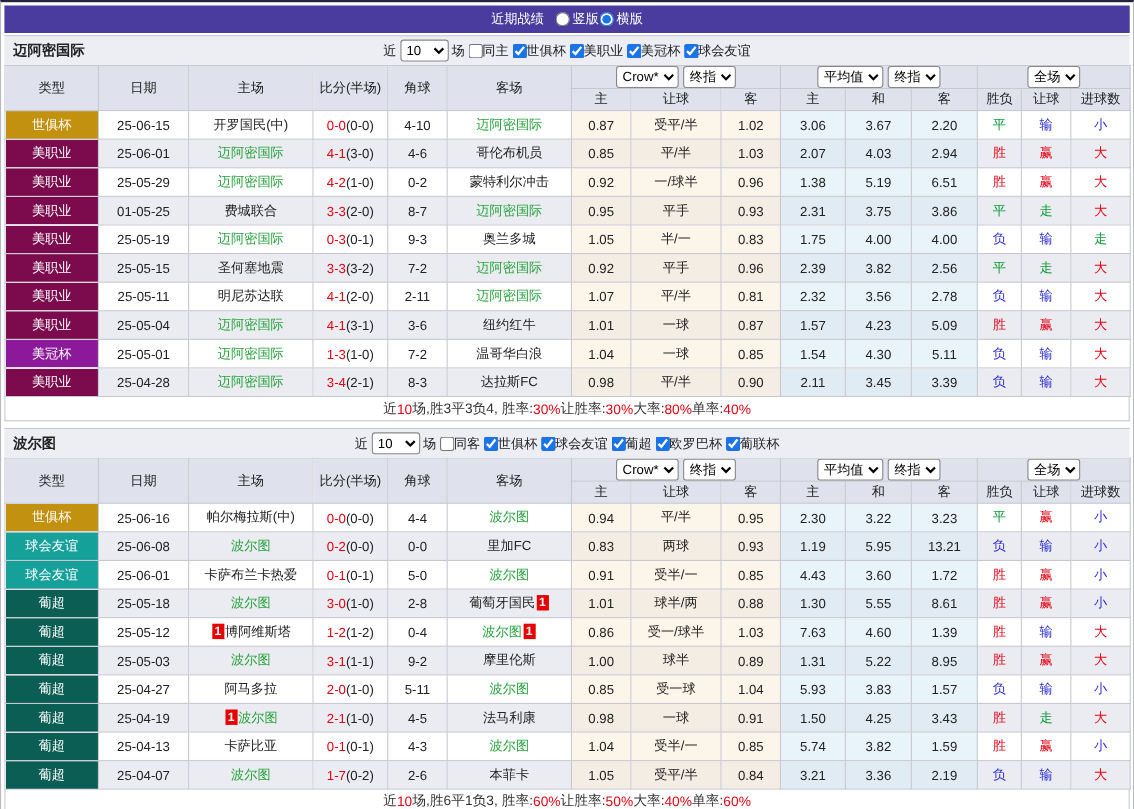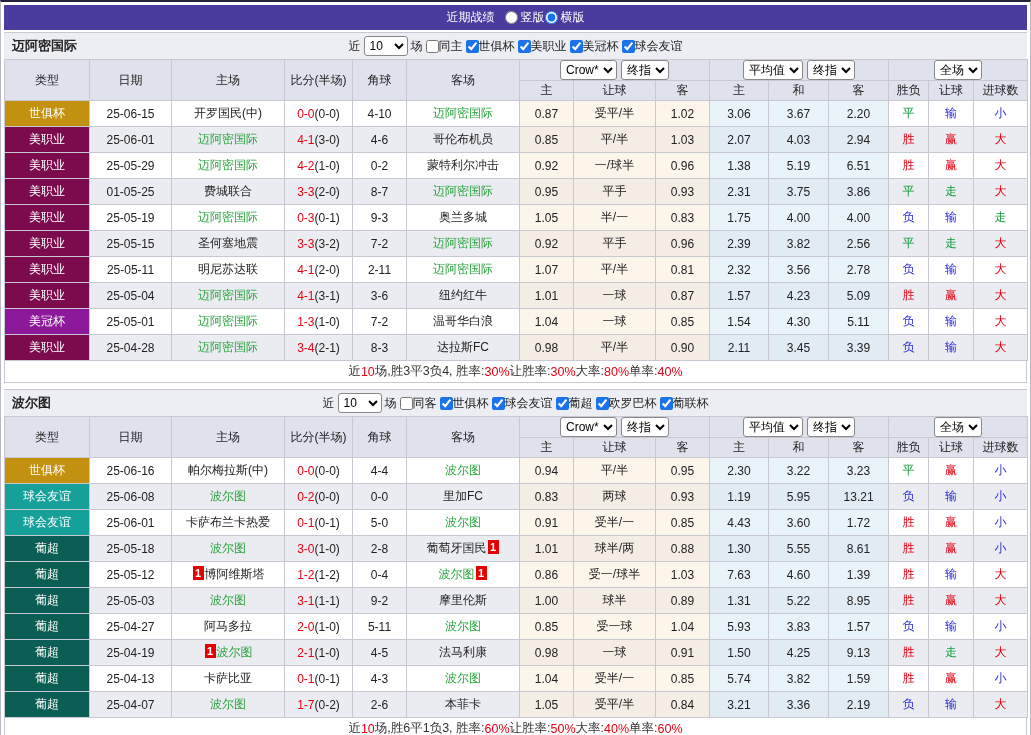--- a/index.html
+++ b/index.html
@@ -562,21 +562,21 @@
               <td>25-04-19</td>
               <td><span class="redcard">1</span><span class="hl">波尔图</span></td>
               <td><span class="score-main">2-1</span><span class="score-half">(1-0)</span></td>
               <td>4-5</td>
               <td><span>法马利康</span></td>
               <td class="crow">0.98</td>
               <td class="crow">一球</td>
               <td class="crow">0.91</td>
               <td class="avg">1.50</td>
               <td class="avg">4.25</td>
-              <td class="avg">9.13</td>
+              <td class="avg">3.43</td>
               <td style="color: rgb(230, 0, 18);">胜</td>
               <td style="color: rgb(10, 155, 53);">走</td>
               <td style="color: rgb(230, 0, 18);">大</td>
             </tr>
             <tr>
               <td class="league" style="background: rgb(11, 94, 83);">葡超</td>
               <td>25-04-13</td>
               <td><span>卡萨比亚</span></td>
               <td><span class="score-main">0-1</span><span class="score-half">(0-1)</span></td>
               <td>4-3</td>

